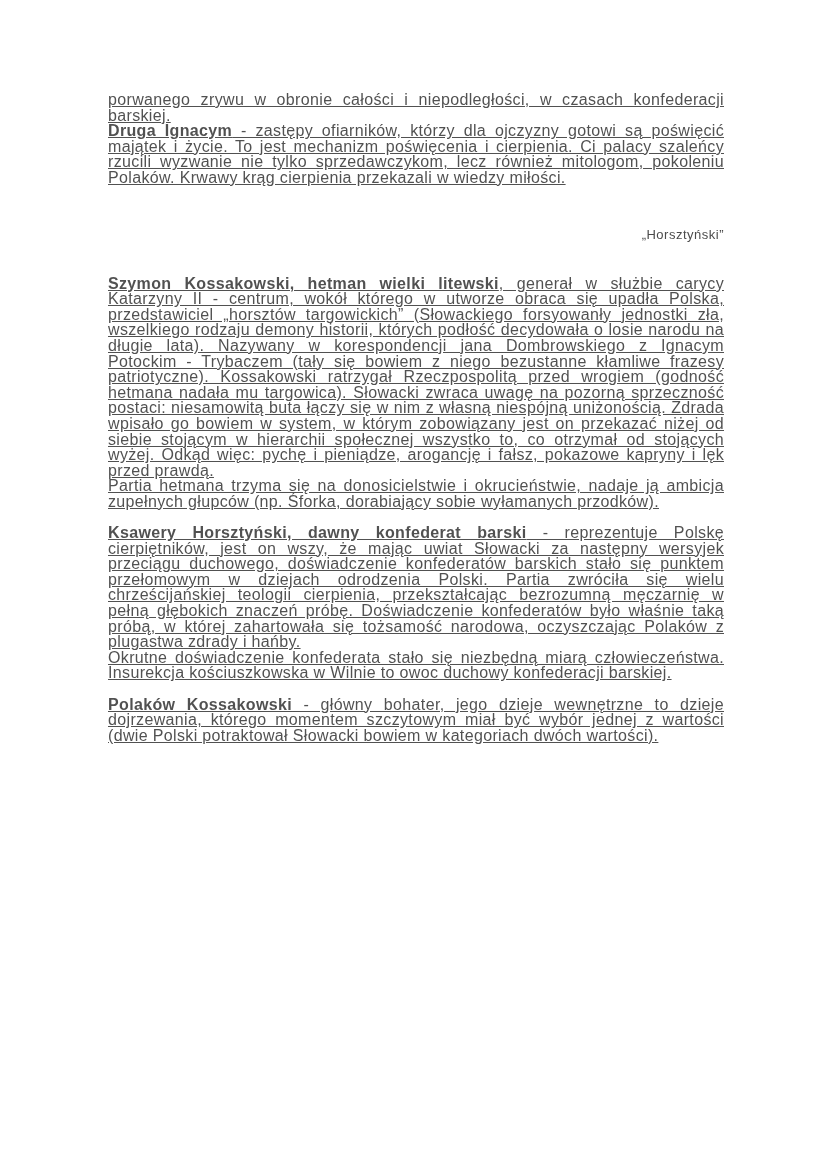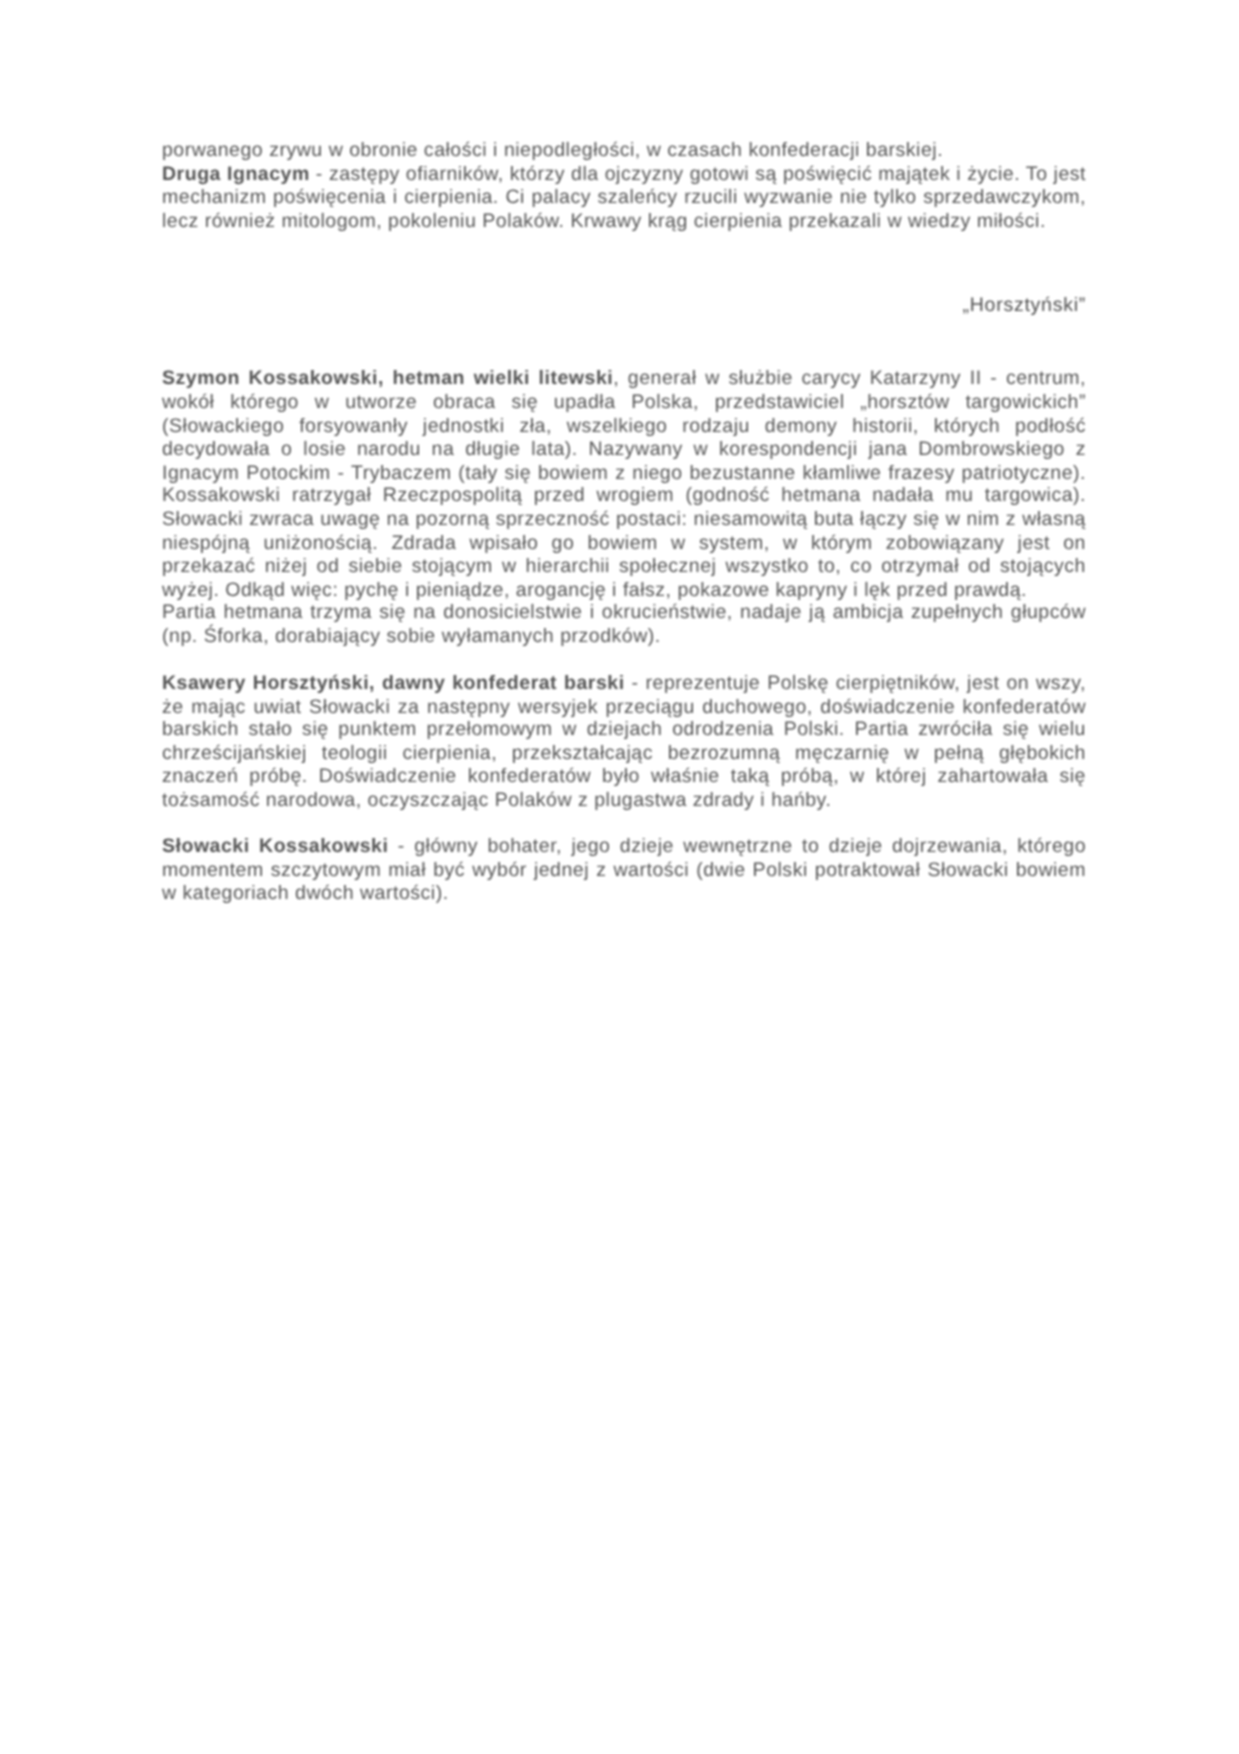--- a/index.html
+++ b/index.html
@@ -19,28 +19,29 @@
     overflow: hidden;
   }
   .content {
     position: absolute;
     left: 108px;
     top: 92px;
     width: 616px;
   }
   p {
     margin: 0 0 0 0;
-    font-size: 13px;
+    font-size: 16px;
     line-height: 15.6px;
     text-align: justify;
     color: #2b2b2b;
     letter-spacing: 0.35px;
     
     filter: blur(0.55px);
     opacity: 0.82;
+    text-decoration: underline;
   }
   .bold { font-weight: bold; }
   h2.section-heading {
     margin: 0;
     font-size: 13px;
     line-height: 18px;
     font-weight: normal;
     color: #2b2b2b;
     letter-spacing: 0.5px;
     filter: blur(0.55px);
@@ -79,21 +80,24 @@
     <p>
       <span>Partia hetmana trzyma się na donosicielstwie i okrucieństwie, nadaje ją ambicja zupełnych głupców (np. Śforka, dorabiający sobie wyłamanych przodków).</span>
     </p>
 
     <div class="gap-small"></div>
 
     <p>
       <span class="bold">Ksawery Horsztyński, dawny konfederat barski</span><span> - reprezentuje Polskę cierpiętników, jest on wszy, że mając uwiat Słowacki za następny wersyjek przeciągu duchowego, doświadczenie konfederatów barskich stało się punktem przełomowym w dziejach odrodzenia Polski. Partia zwróciła się wielu chrześcijańskiej teologii cierpienia, przekształcając bezrozumną męczarnię w pełną głębokich znaczeń próbę. Doświadczenie konfederatów było właśnie taką próbą, w której zahartowała się tożsamość narodowa, oczyszczając Polaków z plugastwa zdrady i hańby.</span>
     </p>
 
+    <p>
+      <span>Okrutne doświadczenie konfederata stało się niezbędną miarą człowieczeństwa. Insurekcja kościuszkowska w Wilnie to owoc duchowy konfederacji barskiej.</span>
+    </p>
 
     <div class="gap-small"></div>
 
     <p>
-      <span class="bold">Słowacki Kossakowski</span><span> - główny bohater, jego dzieje wewnętrzne to dzieje dojrzewania, którego momentem szczytowym miał być wybór jednej z wartości (dwie Polski potraktował Słowacki bowiem w kategoriach dwóch wartości).</span>
+      <span class="bold">Polaków Kossakowski</span><span> - główny bohater, jego dzieje wewnętrzne to dzieje dojrzewania, którego momentem szczytowym miał być wybór jednej z wartości (dwie Polski potraktował Słowacki bowiem w kategoriach dwóch wartości).</span>
     </p>
 
   </div>
 </div>
 
 </body></html>

